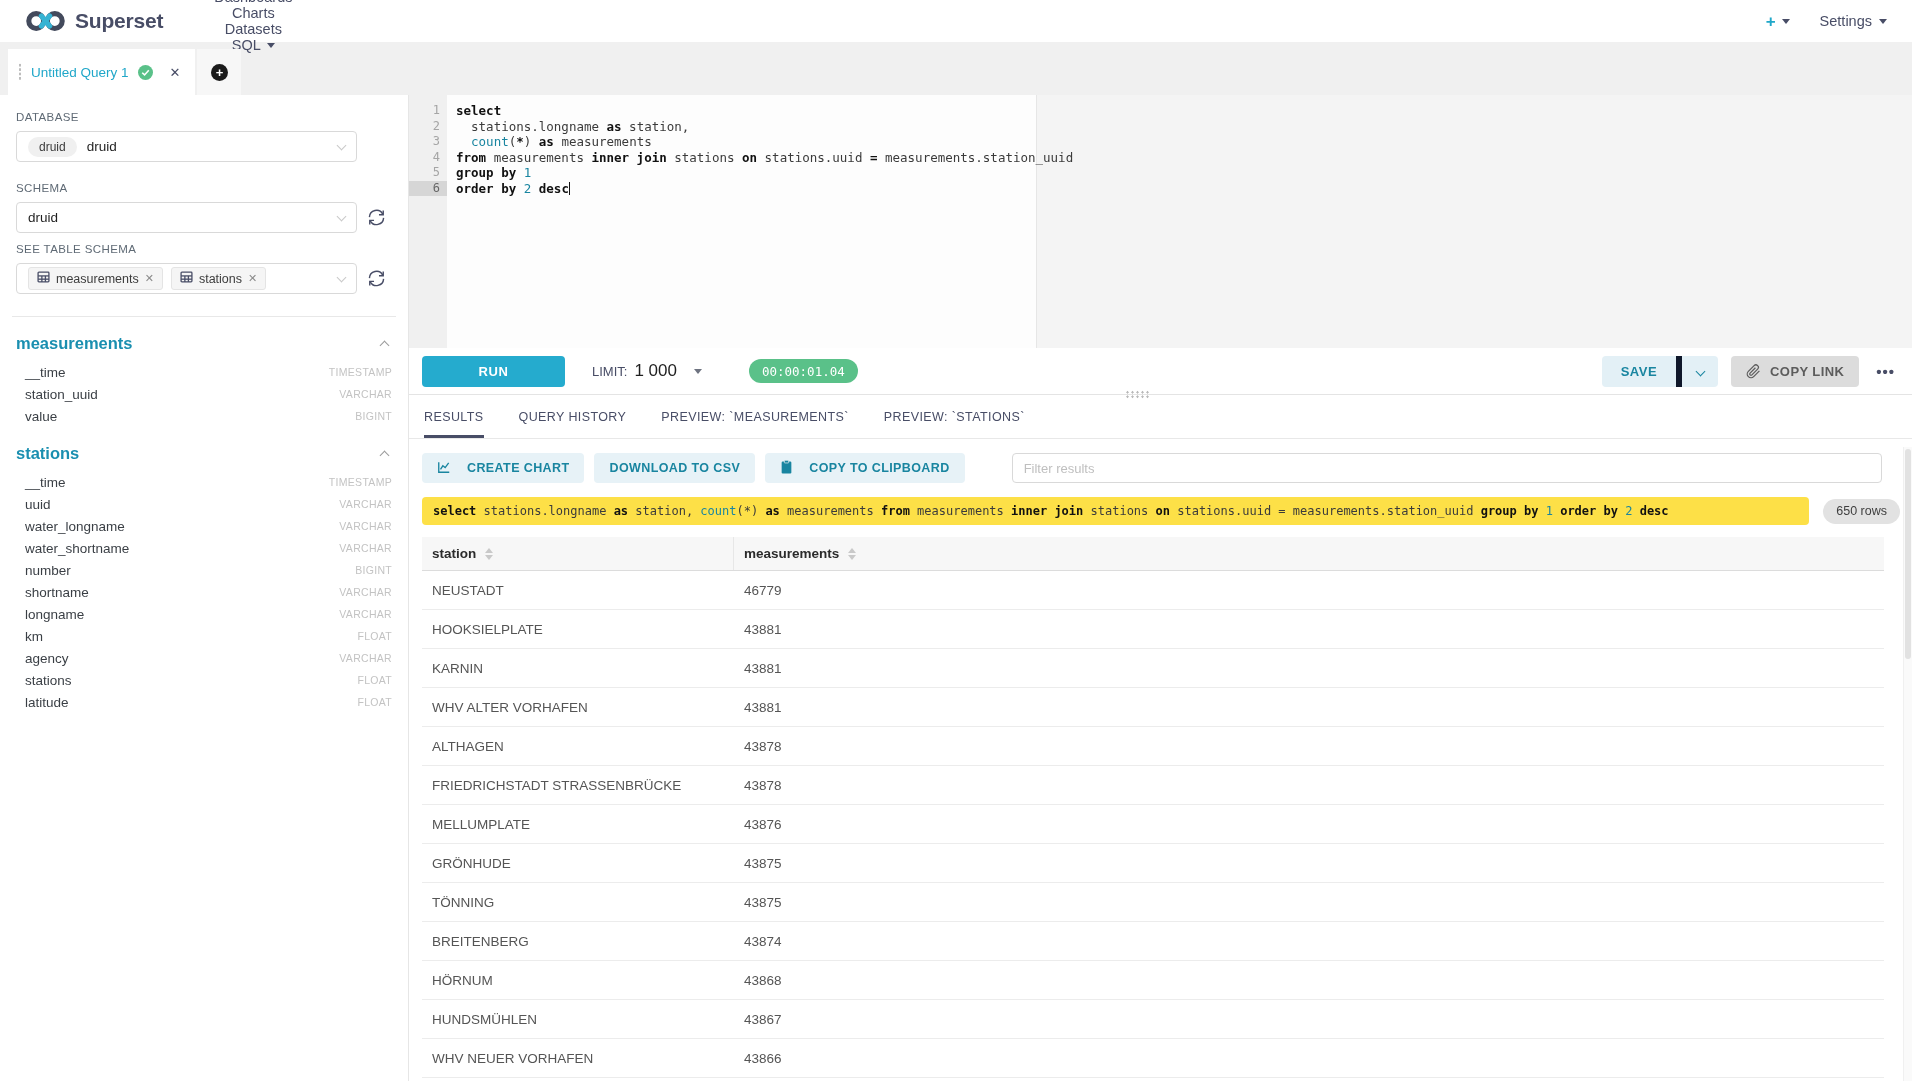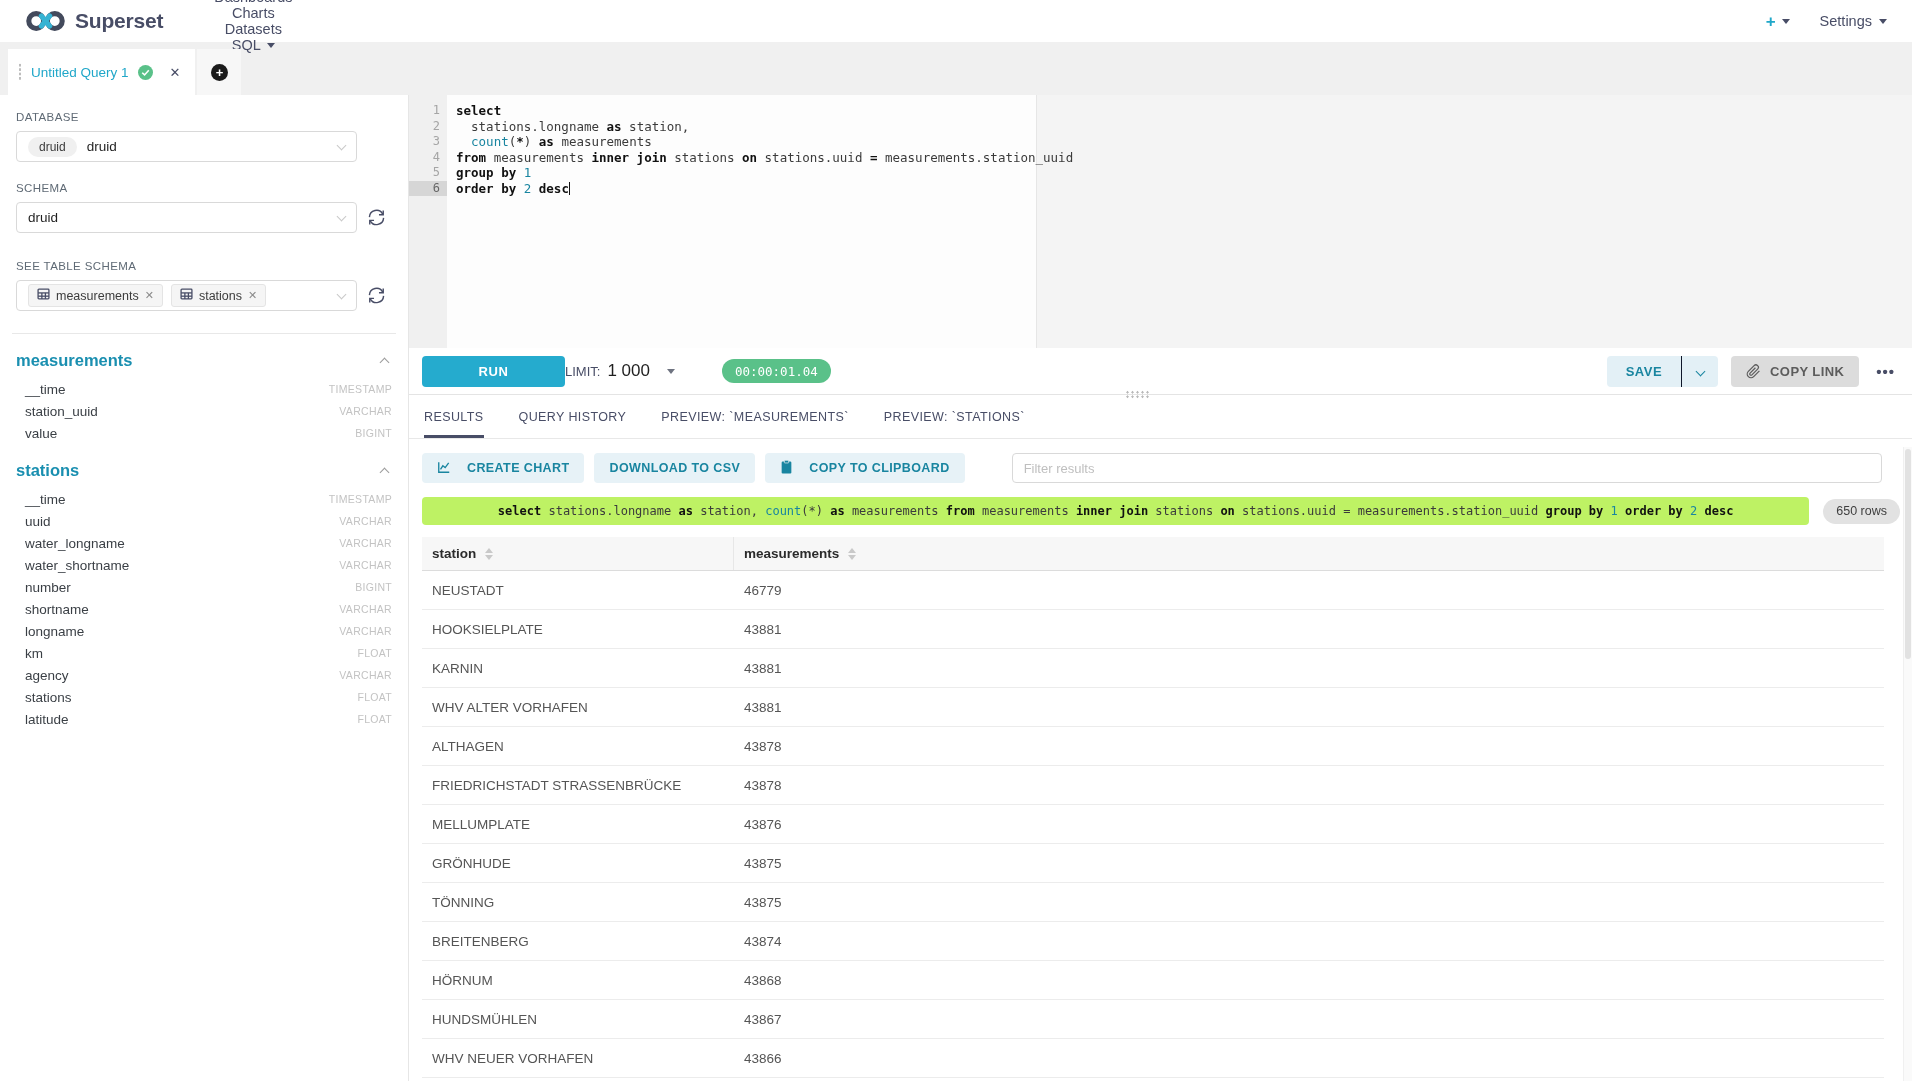--- a/index.html
+++ b/index.html
@@ -32,21 +32,21 @@
   .tab.plus-tab { width:44px; background:#f7f7f7; justify-content:center; margin-left:2px; }
   .plus-circle { width:17px; height:17px; border-radius:50%; background:#1b1b1b; color:#fff; display:flex; align-items:center; justify-content:center; font-size:13px; font-weight:bold; line-height:1; }
 
   
   .main { position:absolute; top:95px; left:0; right:0; bottom:0; display:flex; }
 
   
   .left-panel { width:408px; min-width:408px; background:#fff; padding:16px; overflow:hidden; }
   .field-label { font-size:11.5px; color:#5f6a75; letter-spacing:0.4px; margin:0 0 8px 0; }
   .field-label.mt { margin-top:20px; }
-  .field-label.mt-lg { margin-top:27px; }
+  .field-label.mt-lg { margin-top:10px; }
   .select-row { display:flex; align-items:center; gap:11px; }
   .select { width:341px; height:31px; border:1px solid #d9d9d9; border-radius:4px; display:flex; align-items:center; padding:0 11px; background:#fff; cursor:pointer; }
   .pill { background:#f0f0f0; border-radius:11px; padding:3px 11px; font-size:12px; color:#3c3c3c; margin-right:10px; }
   .select-value { font-size:13.5px; color:#1f1f1f; }
   .chev { width:7px; height:7px; border-right:1.6px solid #c9c9c9; border-bottom:1.6px solid #c9c9c9; transform:rotate(45deg); margin-left:auto; margin-top:-3px; flex:none; }
   .chev.up { transform:rotate(-135deg); margin:4px 4px 0 auto; border-color:#9b9b9b; }
   .chev.teal { border-color:#1985a0; margin:0; }
   .icon-btn { display:flex; align-items:center; cursor:pointer; flex:none; }
   .chips { display:flex; align-items:center; gap:8px; overflow:hidden; }
   .chip { background:#f5f5f5; border:1px solid #e4e4e4; border-radius:3px; padding:3px 8px; font-size:12.5px; color:#3c3c3c; display:flex; align-items:center; gap:6px; white-space:nowrap; }
@@ -73,46 +73,46 @@
   .cl { height:15.5px; line-height:15.5px; white-space:pre; font-size:12.5px; color:#3b3b3b; }
   .tk-kw { font-weight:bold; color:#111; }
   .tk-fn { color:#1985a0; }
   .tk-num { color:#1985a0; }
   .tk-pl { color:#3b3b3b; }
   .cursor { display:inline-block; width:1.5px; height:13px; background:#111; vertical-align:-2px; }
 
   
   .toolbar { height:47px; display:flex; align-items:center; padding:0 13px; background:#fff; border-bottom:1px solid #e4e4e4; }
   .run-btn { width:143px; height:31px; background:#25abce; color:#fff; border:none; border-radius:4px; font-family:inherit; font-size:13px; font-weight:bold; letter-spacing:0.6px; cursor:pointer; }
-  .limit { display:flex; align-items:center; gap:7px; cursor:pointer; }
+  .limit { display:flex; align-items:center; gap:7px; margin-left:27px; cursor:pointer; }
   .limit-label { font-size:13px; color:#484d66; }
   .limit-value { font-size:17px; color:#1f1f1f; }
   .limit .caret { margin-left:10px; }
   .timer { margin-left:47px; background:#5ac189; color:#fff; font-family:"DejaVu Sans Mono", monospace; font-size:12.5px; height:24px; display:flex; align-items:center; padding:0 13px; border-radius:13px; }
   .toolbar-right { margin-left:auto; display:flex; align-items:center; gap:13px; }
   .save-split { display:flex; height:31px; }
-  .save-main { background:#e3f0f6; border:none; color:#1985a0; font-family:inherit; font-weight:bold; font-size:13px; letter-spacing:0.5px; padding:0 19px; border-radius:4px 0 0 4px; border-right:1px solid #0f172a; cursor:pointer; }
+  .save-main { background:#e3f0f6; border:none; color:#1985a0; font-family:inherit; font-weight:bold; font-size:13px; letter-spacing:0.5px; padding:0 19px; border-radius:4px 0 0 4px; border-right:6px solid #0f172a; cursor:pointer; }
   .save-caret { background:#e3f0f6; border:none; width:36px; border-radius:0 4px 4px 0; display:flex; align-items:center; justify-content:center; cursor:pointer; }
   .copylink-btn { height:31px; background:#dcdcdc; border:none; border-radius:4px; color:#5c5c5c; font-family:inherit; font-weight:bold; font-size:13px; letter-spacing:0.4px; padding:0 15px; display:flex; align-items:center; gap:9px; cursor:pointer; }
   .more { color:#484d66; font-size:15px; font-weight:bold; letter-spacing:1px; cursor:pointer; padding:0 4px; }
 
   
   .south { flex:1; background:#fff; position:relative; display:flex; flex-direction:column; min-height:0; }
   .resizer { position:absolute; top:-5px; left:716px; width:24px; height:9px;
              background-image:radial-gradient(#b9b9b9 1.1px, transparent 1.2px); background-size:5px 4.5px; cursor:row-resize; }
   .result-tabs { display:flex; gap:35px; padding:0 15px; height:44px; border-bottom:1px solid #e8e8e8; flex:none; }
   .rtab { display:flex; align-items:center; font-size:12.5px; letter-spacing:0.4px; color:#484d66; position:relative; cursor:pointer; }
   .rtab.active::after { content:""; position:absolute; left:0; right:0; bottom:0; height:3px; background:#484d66; }
   .actions-row { display:flex; align-items:center; margin:14px 30px 0 13px; flex:none; }
   .action-buttons { display:flex; gap:10px; }
   .act-btn { height:30px; background:#e7f2f7; border:none; border-radius:4px; color:#1985a0; font-family:inherit; font-weight:bold; font-size:12.5px; letter-spacing:0.4px; padding:0 15px; display:flex; align-items:center; gap:16px; cursor:pointer; }
   .filter-input { flex:1; margin-left:47px; height:30px; border:1px solid #d9d9d9; border-radius:4px; padding:0 11px; font-family:inherit; font-size:13px; color:#333; outline:none; }
   .filter-input::placeholder { color:#bfbfbf; }
   .query-row { display:flex; align-items:center; gap:14px; margin:14px 12px 0 13px; flex:none; }
-  .query-box { flex:1; background:#bef264; border-radius:4px; height:28px; line-height:28px; padding:0 11px; font-family:"DejaVu Sans Mono", monospace; font-size:12px; white-space:nowrap; overflow:hidden;text-align:center; }
+  .query-box { flex:1; background:#fde047; border-radius:4px; height:28px; line-height:28px; padding:0 11px; font-family:"DejaVu Sans Mono", monospace; font-size:12px; white-space:nowrap; overflow:hidden; }
   .rows-badge { background:#e2e2e2; border-radius:13px; height:25px; display:flex; align-items:center; padding:0 13px; font-size:12.5px; color:#3f3f3f; flex:none; }
   .result-table { margin:12px 28px 0 13px; flex:1; overflow:hidden; }
   .thead { display:flex; height:34px; align-items:center; background:#f7f7f7; border-bottom:1px solid #dcdcdc; }
   .th { display:flex; align-items:center; gap:9px; font-weight:bold; font-size:13.5px; color:#2b2b2b; height:100%; }
   .th1 { width:312px; padding-left:10px; border-right:1px solid #e7e7e7; }
   .th2 { flex:1; padding-left:10px; }
   .sort { display:flex; flex-direction:column; gap:2px; cursor:pointer; }
   .tri { width:0; height:0; border-left:4px solid transparent; border-right:4px solid transparent; display:block; }
   .tri.up { border-bottom:5px solid #c9c9c9; }
   .tri.dn { border-top:5px solid #c9c9c9; }

